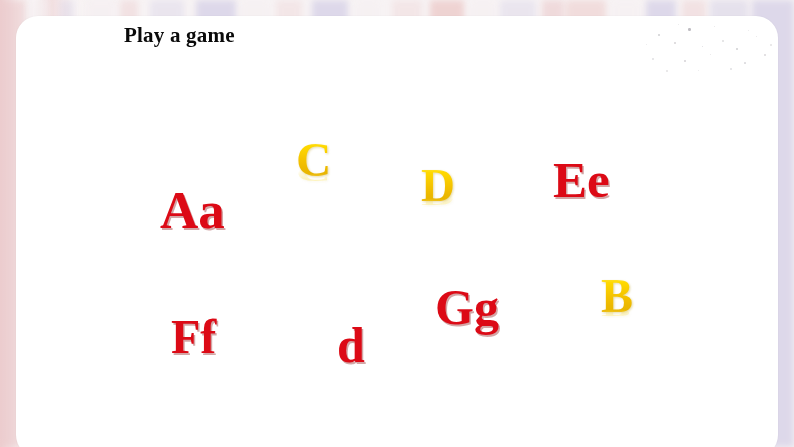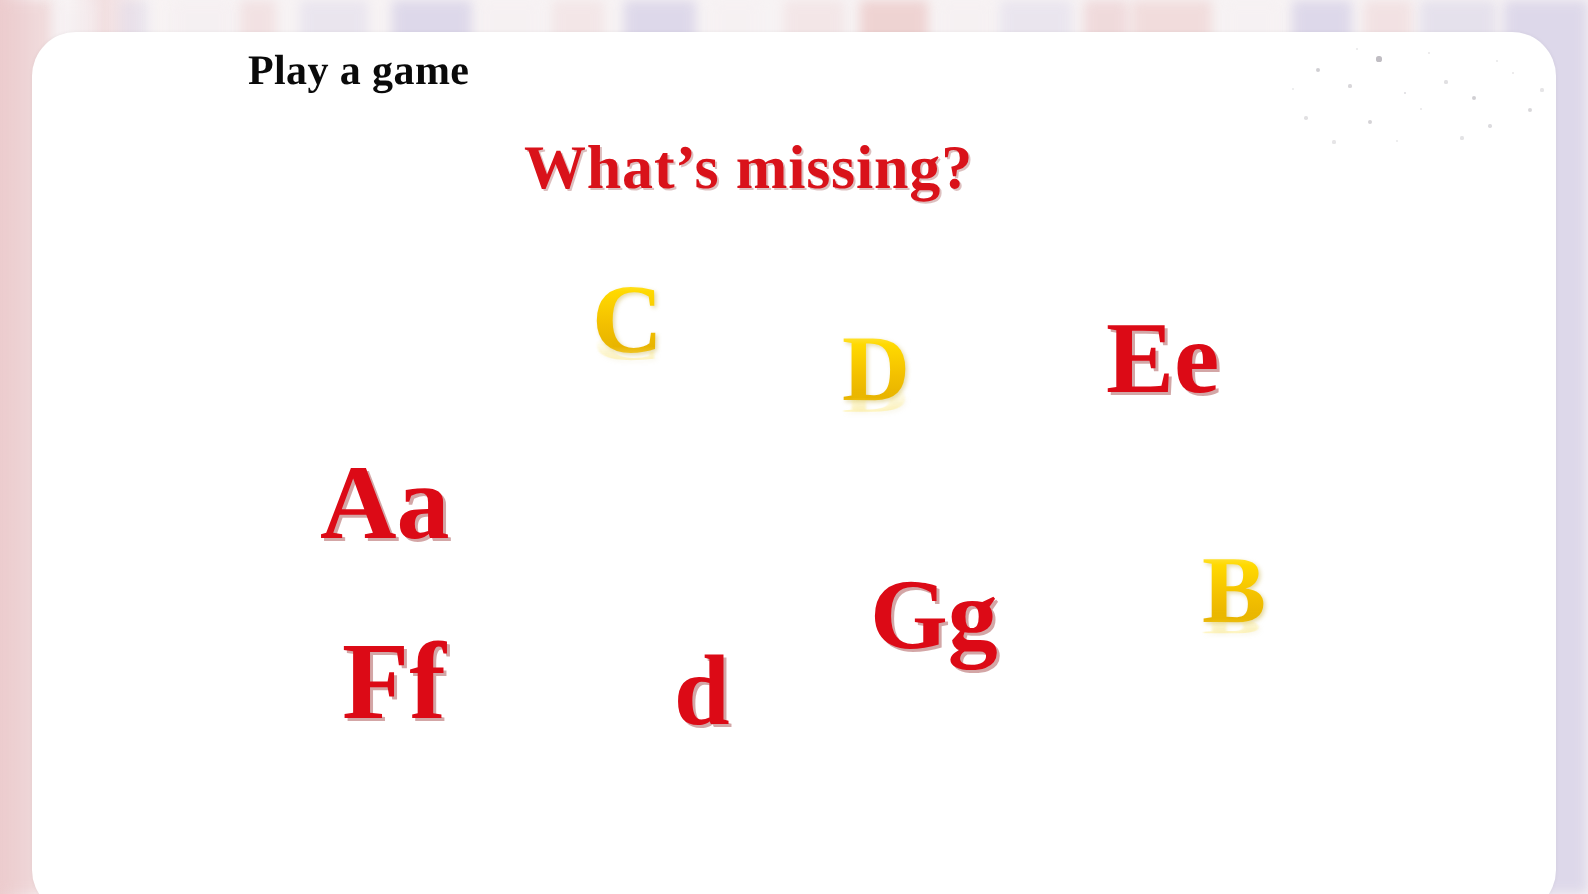--- a/index.html
+++ b/index.html
@@ -182,27 +182,26 @@
         <span class="speck" style="left: 86px; top: 50px; width: 1.6px; height: 1.6px; opacity: 0.32;"></span>
         <span class="speck" style="left: 104px; top: 12px; width: 1.3px; height: 1.3px; opacity: 0.28;"></span>
         <span class="speck" style="left: 2px; top: 26px; width: 1.2px; height: 1.2px; opacity: 0.25;"></span>
         <span class="speck" style="left: 70px; top: 8px; width: 1.4px; height: 1.4px; opacity: 0.3;"></span>
         <span class="speck" style="left: 126px; top: 26px; width: 1.5px; height: 1.5px; opacity: 0.3;"></span>
         <span class="speck" style="left: 34px; top: 6px; width: 1.3px; height: 1.3px; opacity: 0.28;"></span>
       </div>
 
     <div id="play-a-game">Play a game</div>
 
-    <div id="whats-missing">What’s missing?</div>
 
     <div id="letters-layer">
         <div class="letter gold" data-glyph="C" style="left: 280px; top: 119px; font-size: 49px;">C</div>
         <div class="letter gold" data-glyph="D" style="left: 405px; top: 146px; font-size: 47px;">D</div>
         <div class="letter red" data-glyph="Ee" style="left: 537px; top: 139px; font-size: 51px;">Ee</div>
-        <div class="letter red" data-glyph="Aa" style="left: 144px; top: 168px; font-size: 53px; margin-top: 42px;">Aa</div>
+        <div class="letter red" data-glyph="Aa" style="left: 144px; top: 168px; font-size: 53px;">Aa</div>
         <div class="letter gold" data-glyph="B" style="left: 585px; top: 256px; font-size: 48px;">B</div>
         <div class="letter red" data-glyph="Gg" style="left: 419px; top: 266px; font-size: 50px;">Gg</div>
-        <div class="letter red" data-glyph="Ff" style="left: 155px; top: 297px; font-size: 55px;">Ff</div>
+        <div class="letter red" data-glyph="Ff" style="left: 155px; top: 297px; font-size: 48px;">Ff</div>
         <div class="letter red" data-glyph="d" style="left: 321px; top: 304px; font-size: 50px;">d</div>
       </div>
 
   </div>
 </div>
 
 </body></html>

